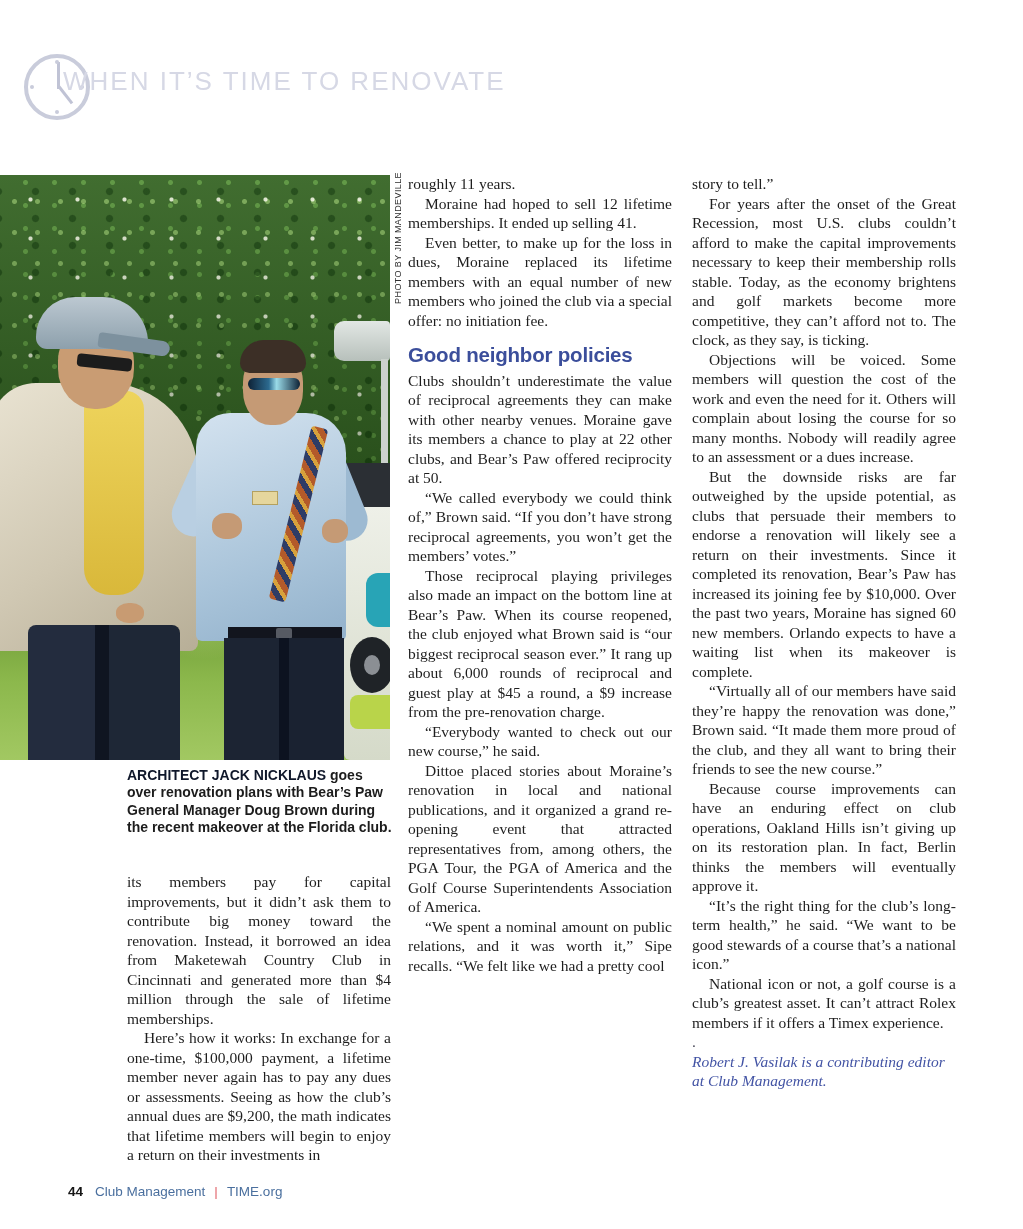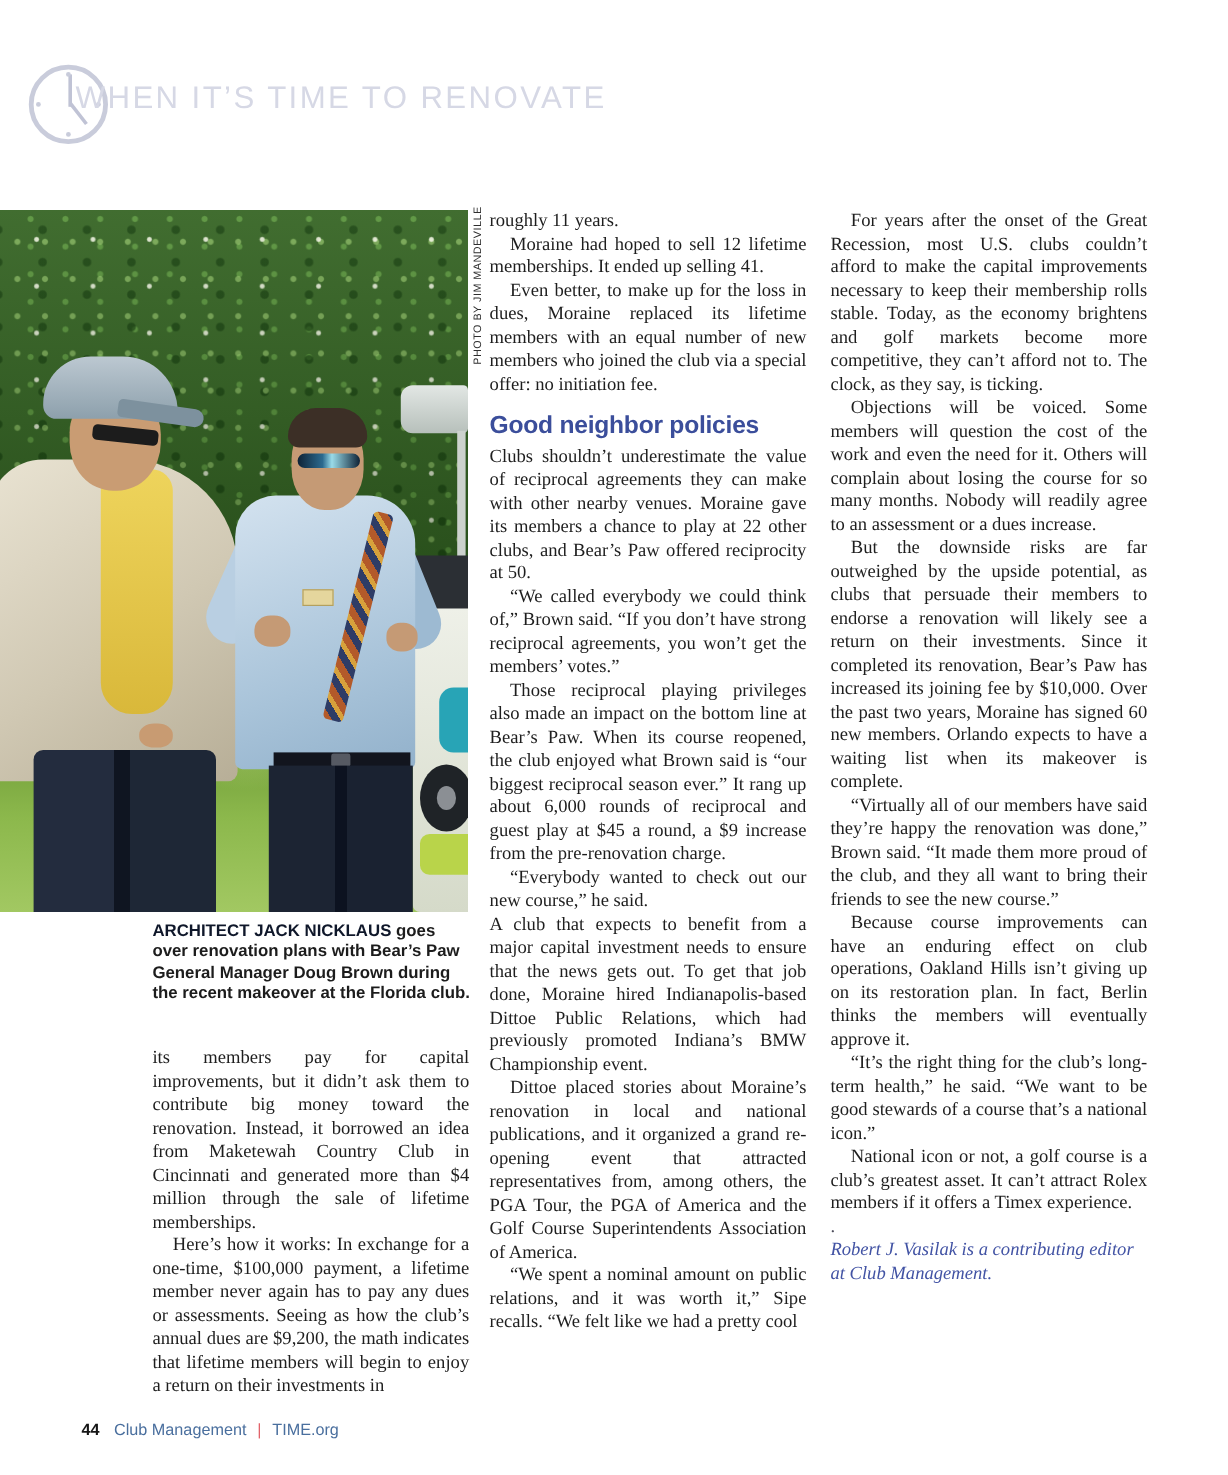--- a/index.html
+++ b/index.html
@@ -191,25 +191,25 @@
     </div>
   <div class="col col-middle">
       <p class="body-p">roughly 11 years.</p>
       <p class="body-p indent">Moraine had hoped to sell 12 lifetime memberships. It ended up selling 41.</p>
       <p class="body-p indent">Even better, to make up for the loss in dues, Moraine replaced its lifetime members with an equal number of new members who joined the club via a special offer: no initiation fee.</p>
       <h3>Good neighbor policies</h3>
       <p class="body-p">Clubs shouldn’t underestimate the value of reciprocal agreements they can make with other nearby venues. Moraine gave its members a chance to play at 22 other clubs, and Bear’s Paw offered reciprocity at 50.</p>
       <p class="body-p indent">“We called everybody we could think of,” Brown said. “If you don’t have strong reciprocal agreements, you won’t get the members’ votes.”</p>
       <p class="body-p indent">Those reciprocal playing privileges also made an impact on the bottom line at Bear’s Paw. When its course reopened, the club enjoyed what Brown said is “our biggest reciprocal season ever.” It rang up about 6,000 rounds of reciprocal and guest play at $45 a round, a $9 increase from the pre-renovation charge.</p>
       <p class="body-p indent">“Everybody wanted to check out our new course,” he said.</p>
-      <p class="body-p">A club that expects to benefit from a major capital investment needs to ensure that the news gets out. To get that job done, Moraine hired Indianapolis-based Dittoe Public Relations, which had previously promoted Indiana’s BMW Championship event.</p>
       <p class="body-p indent">Dittoe placed stories about Moraine’s renovation in local and national publications, and it organized a grand re-opening event that attracted representatives from, among others, the PGA Tour, the PGA of America and the Golf Course Superintendents Association of America.</p>
       <p class="body-p indent">“We spent a nominal amount on public relations, and it was worth it,” Sipe recalls. “We felt like we had a pretty cool</p>
     </div>
   <div class="col col-right">
+      <p class="body-p">story to tell.”</p>
       <p class="body-p indent">For years after the onset of the Great Recession, most U.S. clubs couldn’t afford to make the capital improvements necessary to keep their membership rolls stable. Today, as the economy brightens and golf markets become more competitive, they can’t afford not to. The clock, as they say, is ticking.</p>
       <p class="body-p indent">Objections will be voiced. Some members will question the cost of the work and even the need for it. Others will complain about losing the course for so many months. Nobody will readily agree to an assessment or a dues increase.</p>
       <p class="body-p indent">But the downside risks are far outweighed by the upside potential, as clubs that persuade their members to endorse a renovation will likely see a return on their investments. Since it completed its renovation, Bear’s Paw has increased its joining fee by $10,000. Over the past two years, Moraine has signed 60 new members. Orlando expects to have a waiting list when its makeover is complete.</p>
       <p class="body-p indent">“Virtually all of our members have said they’re happy the renovation was done,” Brown said. “It made them more proud of the club, and they all want to bring their friends to see the new course.”</p>
       <p class="body-p indent">Because course improvements can have an enduring effect on club operations, Oakland Hills isn’t giving up on its restoration plan. In fact, Berlin thinks the members will eventually approve it.</p>
       <p class="body-p indent">“It’s the right thing for the club’s long-term health,” he said. “We want to be good stewards of a course that’s a national icon.”</p>
       <p class="body-p indent">National icon or not, a golf course is a club’s greatest asset. It can’t attract Rolex members if it offers a Timex experience.</p>
       <p class="body-p dot">.</p>
       <p class="body-p byline">Robert J. Vasilak is a contributing editor at Club Management.</p>
     </div>

